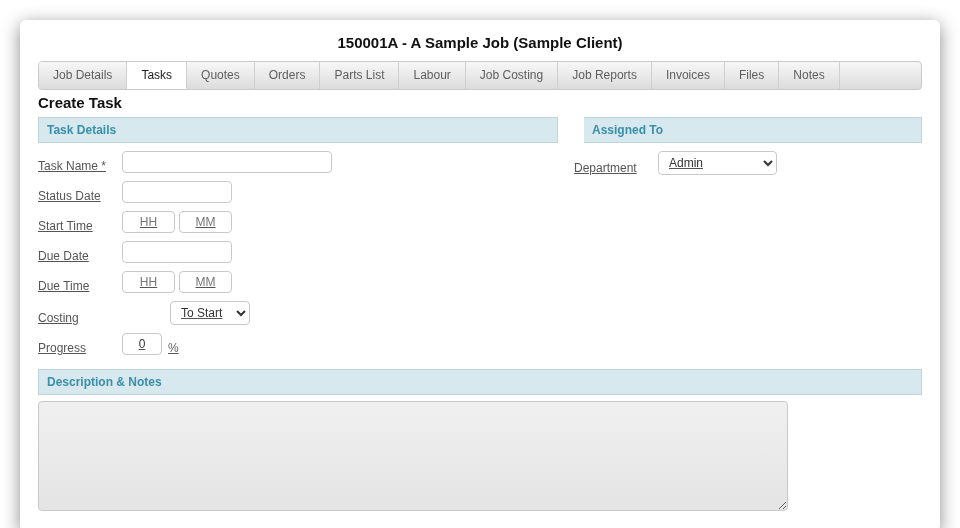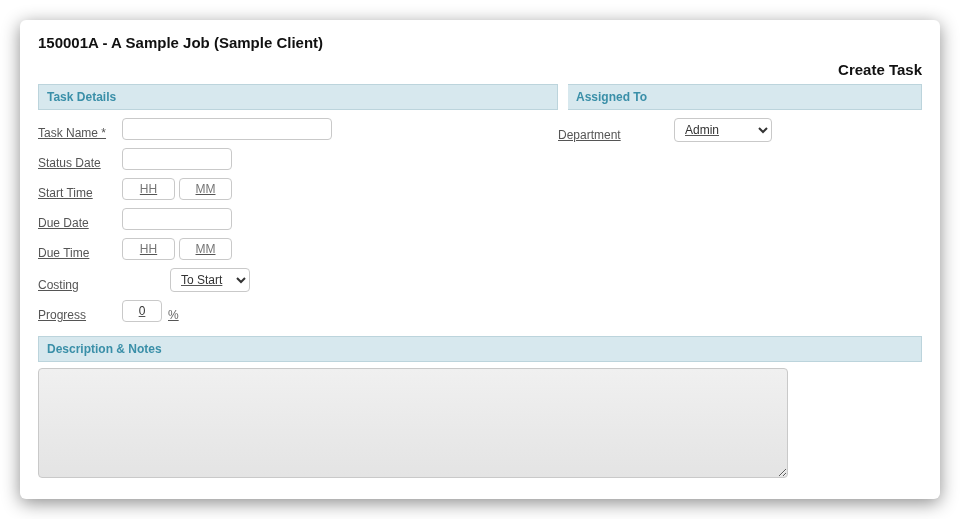--- a/index.html
+++ b/index.html
@@ -17,20 +17,21 @@
     background: #fff;
     border-radius: 6px;
     box-shadow: 0 4px 18px rgba(0,0,0,0.45);
     padding: 14px 18px 18px 18px;
   }
   .page-title {
     font-size: 15px;
     font-weight: bold;
     color: #111;
     margin-bottom: 10px;
+    text-align: center;
   }
   .tabbar {
     display: flex;
     border: 1px solid #c9c9c9;
     border-radius: 4px;
     background: linear-gradient(#f7f7f7, #dcdcdc);
     overflow: hidden;
     margin-bottom: 4px;
   }
   .tab {
@@ -45,25 +46,24 @@
     background: #fff;
     color: #222;
     border-bottom: 1px solid #fff;
   }
   .tabbar-filler { flex: 1; }
   .section-title {
     font-size: 15px;
     font-weight: bold;
     color: #111;
     margin: 4px 0 6px 0;
-    text-align: right;
   }
   .two-col {
     display: flex;
-    gap: 0;
+    gap: 16px;
   }
   .col-left { width: 520px; }
   .col-right { flex: 1; }
   .bandhdr {
     background: #d7e8ee;
     border: 1px solid #bcd4dc;
     color: #3a8fa8;
     font-weight: bold;
     font-size: 12px;
     padding: 5px 8px;
@@ -87,39 +87,53 @@
     border-radius: 4px;
     background: #fff;
     color: #333;
     padding: 3px 6px;
   }
   .in-name { width: 210px; }
   .in-date { width: 110px; }
   .in-hhmm { width: 53px; text-align:center; color:#aaa; }
   .sel-status { width: 80px; margin-left: 48px; }
   .in-progress { width: 40px; text-align:center; }
-  .sel-dept { width: 98px; margin-left: 32px; }
+  .sel-dept { width: 119px; }
   .notes-area {
     width: 750px;
     height: 110px;
     margin-top: 6px;
     resize: both;
     background: linear-gradient(#f0f0f0,#e4e4e4);
     border: 1px solid #c9c9c9;
     border-radius: 4px;
   }
   .pct-label { margin-left: 6px; color:#666; }
 </style>
 </head>
 <body>
 
 <div class="panel">
 
   <div class="page-title">150001A - A Sample Job (Sample Client)</div>
 
+  <div class="tabbar">
+    <div class="tab">Job Details</div>
+    <div class="tab active">Tasks</div>
+    <div class="tab">Quotes</div>
+    <div class="tab">Orders</div>
+    <div class="tab">Parts List</div>
+    <div class="tab">Labour</div>
+    <div class="tab">Job Costing</div>
+    <div class="tab">Job Reports</div>
+    <div class="tab">Invoices</div>
+    <div class="tab">Files</div>
+    <div class="tab">Notes</div>
+    <div class="tabbar-filler"></div>
+  </div>
 
   <div class="section-title">Create Task</div>
 
   <div class="two-col">
     <div class="col-left">
       <div class="bandhdr">Task Details</div>
 
       <div class="formrow">
         <label>Task Name *</label>
         <input type="text" class="in-name" value="" style="">

